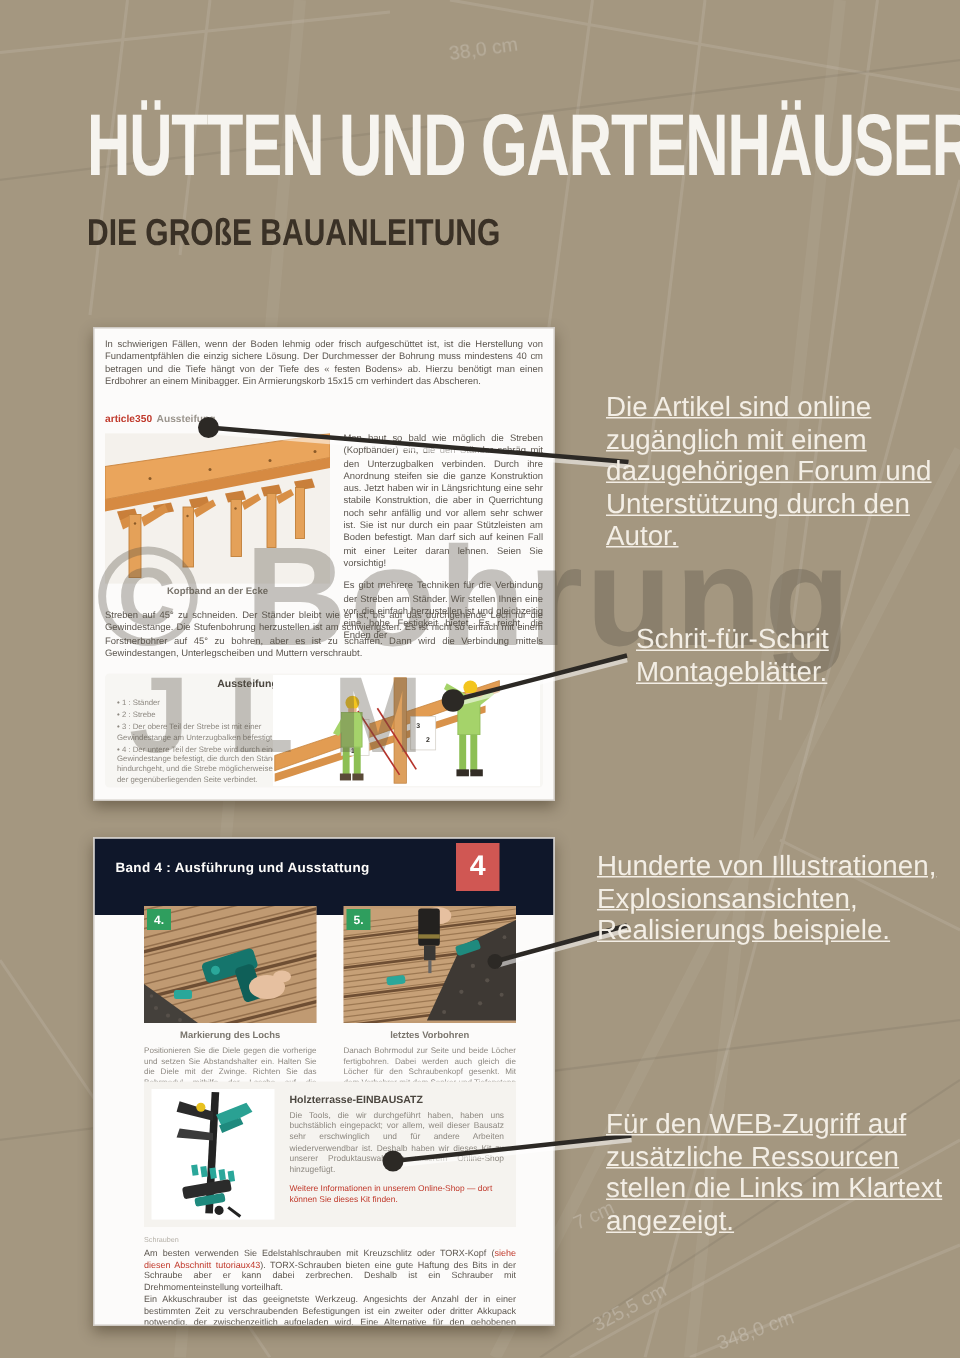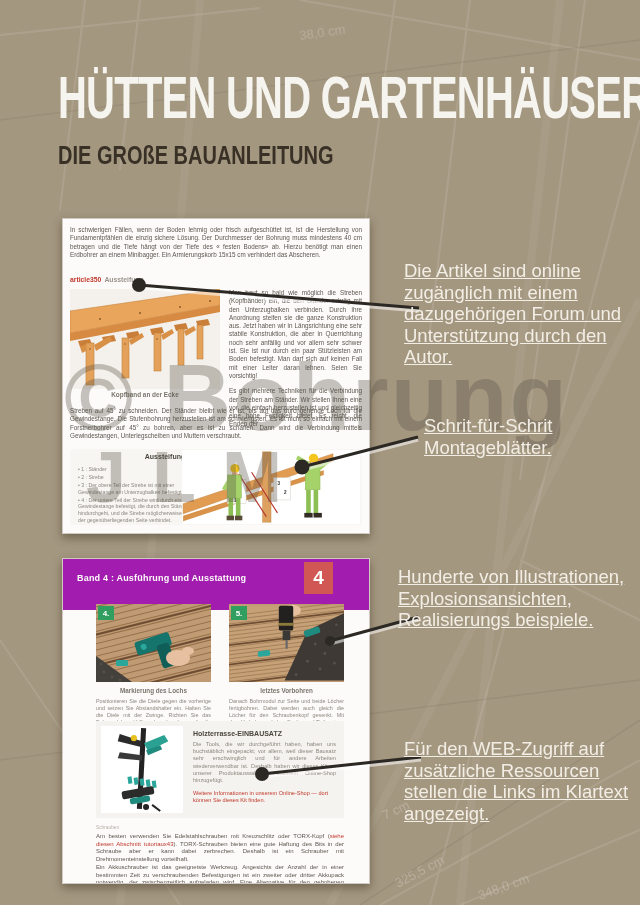--- a/index.html
+++ b/index.html
@@ -34,21 +34,21 @@
   .p1-full{position:absolute;left:7px;top:188px;width:292px;}
   .p1-box{position:absolute;left:7px;top:230px;width:292px;height:76px;
           background:#f7f6f3;border-radius:3px;}
   .p1-listhead{position:absolute;left:30px;top:4px;width:130px;text-align:center;
                font-size:7px;font-weight:bold;color:#4b463f;}
   .p1-list{position:absolute;left:8px;top:17px;width:118px;font-size:5.2px;
            line-height:6.6px;color:#8d8880;}
   .p1-list div{margin-bottom:1.5px;}
   .p1-fig2{position:absolute;right:2px;top:1px;width:178px;height:74px;background:#fff;}
   
-  .p2-bar{position:absolute;left:0;top:0;width:306px;height:51px;background:#a21caf;}
+  .p2-bar{position:absolute;left:0;top:0;width:306px;height:51px;background:#0f172a;}
   .p2-bartitle{position:absolute;left:14px;top:14px;font-size:9px;font-weight:bold;
                color:#fdfcfa;letter-spacing:.2px;}
   .p2-num{position:absolute;right:36px;top:3px;width:29px;height:32px;background:#d05753;
           color:#fff;font-weight:bold;font-size:19px;display:flex;align-items:center;
           justify-content:center;}
   .p2-photos{position:absolute;left:33px;top:45px;width:248px;display:flex;gap:18px;}
   .p2-card{width:115px;}
   .p2-img{position:relative;width:115px;height:78px;overflow:hidden;background:#c09a72;}
   .p2-badge{position:absolute;left:2px;top:2px;width:16px;height:14px;background:#2f9e5e;
             color:#fff;font-size:8px;font-weight:bold;display:flex;align-items:center;

